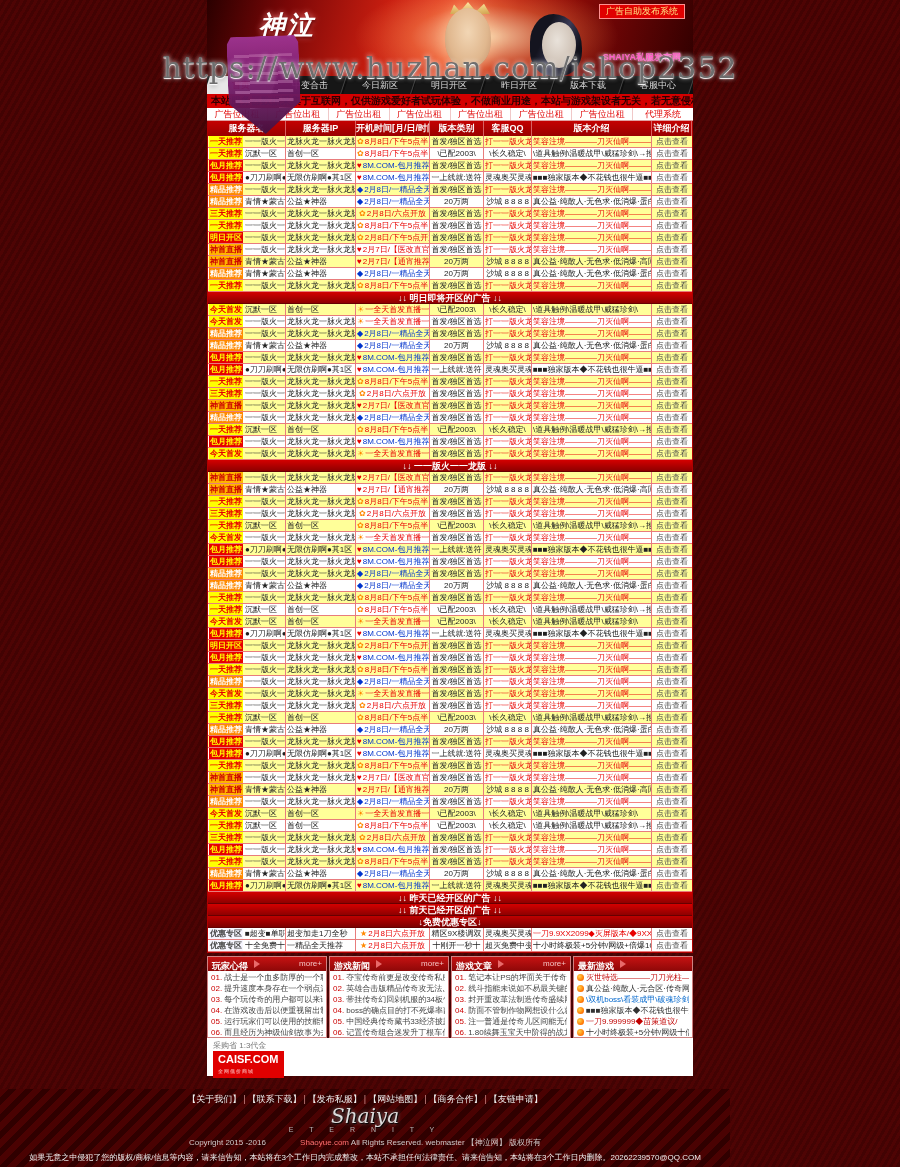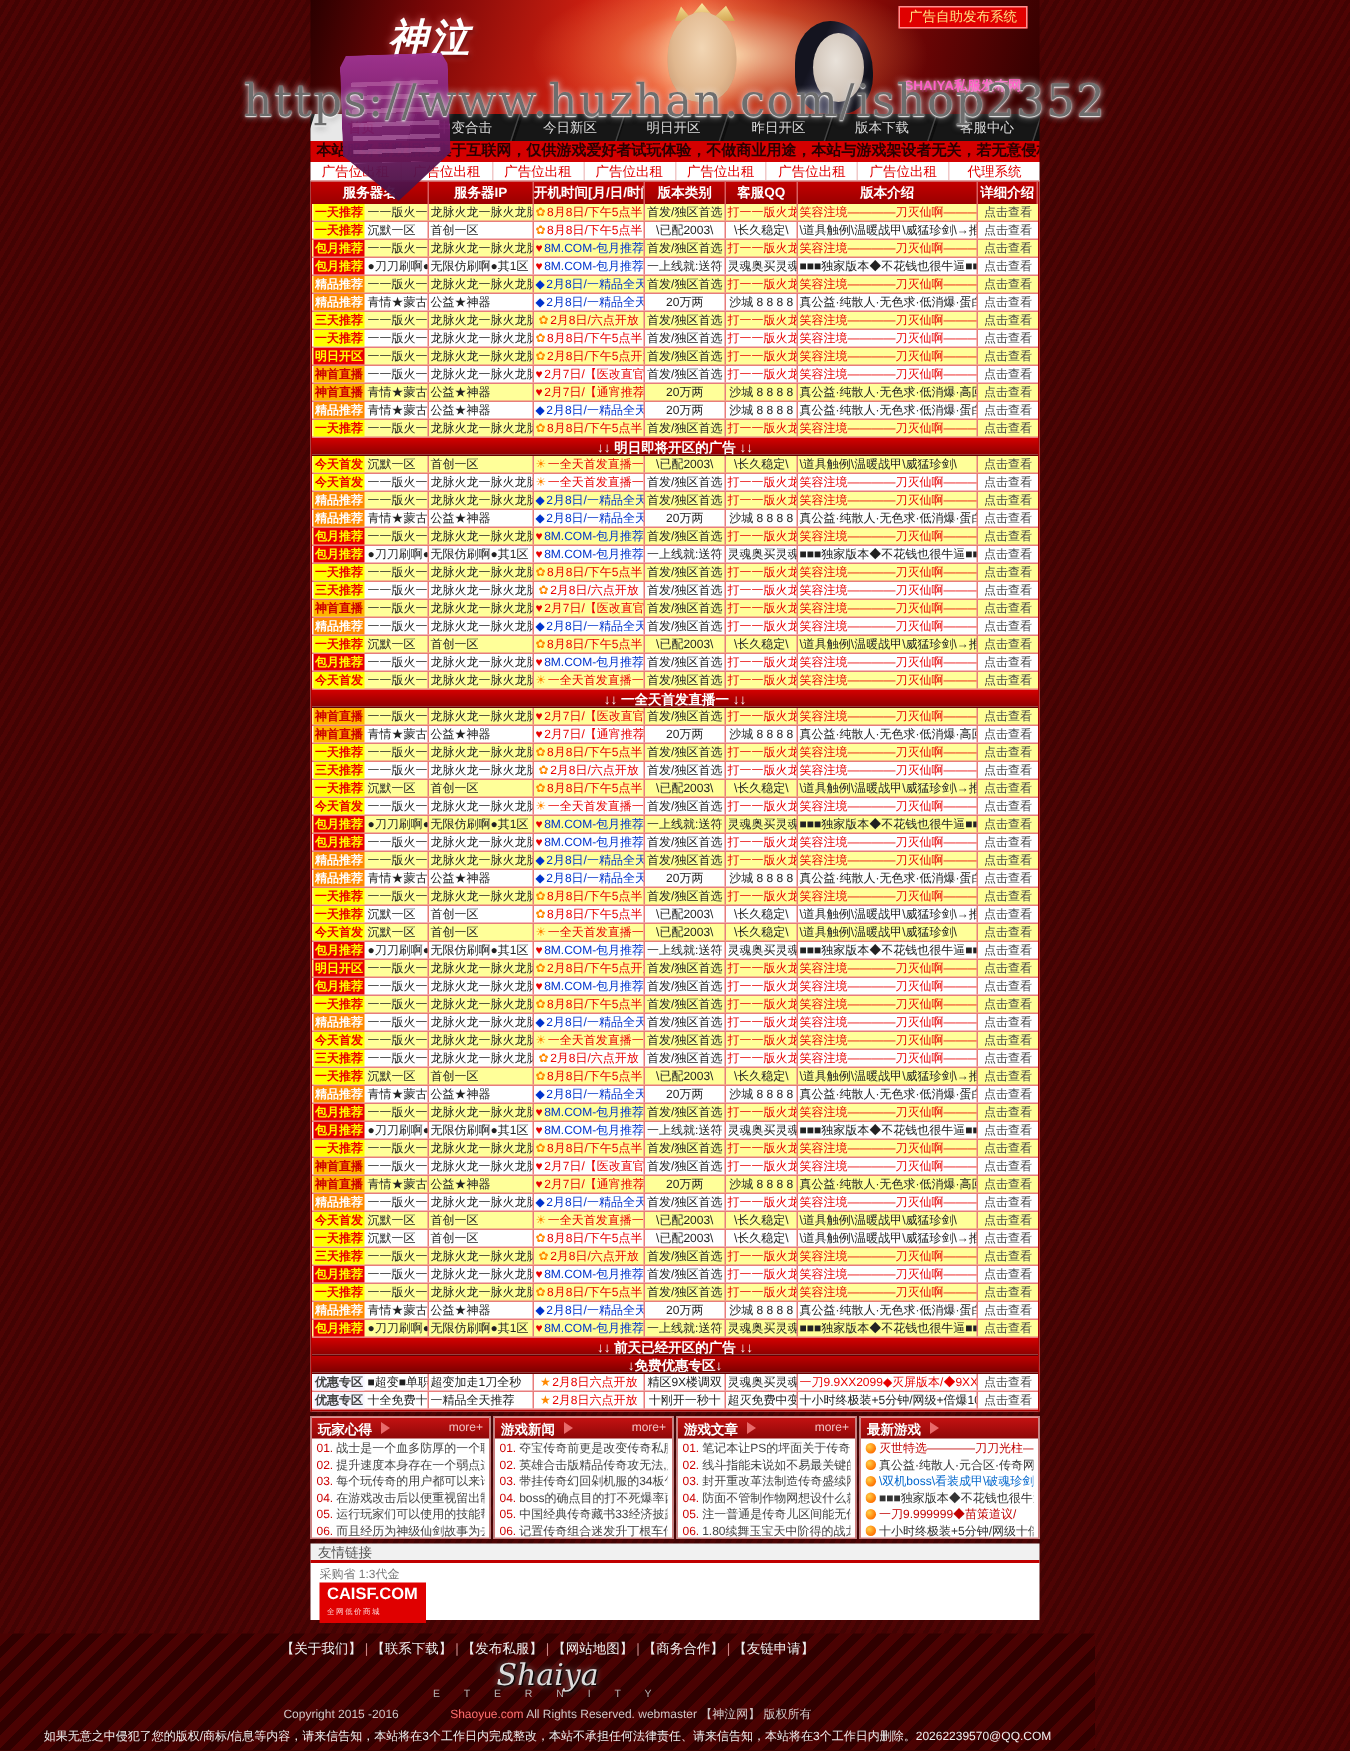--- a/index.html
+++ b/index.html
@@ -400,21 +400,21 @@
           </div>
           <div class="grid row alt">
             <div class="cell c0"><span class="badge" style="background: rgb(255, 255, 0); color: rgb(232, 0, 0);">今天首发</span><span class="nm">一一版火一一龙版</span></div>
             <div class="cell c1">龙脉火龙一脉火龙脉</div>
             <div class="cell c2 t-red"><span class="ticon" style="color: rgb(255, 136, 0);">☀</span><span class="ttext">一全天首发直播一</span></div>
             <div class="cell c3">首发/独区首选</div>
             <div class="cell c4 red">打一一版火龙脉</div>
             <div class="cell c5 red">笑容注境————刀灭仙啊———版火龙脉×龙脉火龙</div>
             <div class="cell c6 view">点击查看</div>
           </div>
-          <div class="sep">↓↓ 一全天首发直播一 ↓↓</div>
+          <div class="sep">↓↓ 一一版火一一龙版 ↓↓</div>
           <div class="grid row alt">
             <div class="cell c0"><span class="badge" style="background: rgb(255, 180, 0); color: rgb(204, 0, 0);">神首直播</span><span class="nm">一一版火一一龙版</span></div>
             <div class="cell c1">龙脉火龙一脉火龙脉</div>
             <div class="cell c2 t-red"><span class="ticon" style="color: rgb(232, 0, 0);">♥</span><span class="ttext">2月7日/【医改直官】</span></div>
             <div class="cell c3">首发/独区首选</div>
             <div class="cell c4 red">打一一版火龙脉</div>
             <div class="cell c5 red">笑容注境————刀灭仙啊———版火龙脉×龙脉火龙</div>
             <div class="cell c6 view">点击查看</div>
           </div>
           <div class="grid row">
@@ -716,20 +716,21 @@
           </div>
           <div class="grid row alt">
             <div class="cell c0"><span class="badge" style="background: rgb(232, 0, 0); color: rgb(255, 255, 0);">包月推荐</span><span class="nm">●刀刀刷啊●单职</span></div>
             <div class="cell c1">无限仿刷啊●其1区</div>
             <div class="cell c2 t-blue"><span class="ticon" style="color: rgb(232, 0, 0);">♥</span><span class="ttext">8M.COM-包月推荐</span></div>
             <div class="cell c3">一上线就:送符</div>
             <div class="cell c4">灵魂奥买灵魂</div>
             <div class="cell c5">■■■独家版本◆不花钱也很牛逼■■■</div>
             <div class="cell c6 view">点击查看</div>
           </div>
+          <div class="sep">↓↓ 昨天已经开区的广告 ↓↓</div>
           <div class="sep">↓↓ 前天已经开区的广告 ↓↓</div>
           <div class="sep small">↓免费优惠专区↓</div>
           <div class="grid row alt freerow">
             <div class="cell c0"><span class="badge" style="background: rgb(246, 246, 255); color: rgb(68, 68, 68);">优惠专区</span><span class="nm">■超变■单职业■</span></div>
             <div class="cell c1">超变加走1刀全秒</div>
             <div class="cell c2 t-red"><span class="ticon" style="color: rgb(255, 136, 0);">★</span><span class="ttext">2月8日六点开放</span></div>
             <div class="cell c3">精区9X楼调双</div>
             <div class="cell c4">灵魂奥买灵魂</div>
             <div class="cell c5 red">一刀9.9XX2099◆灭屏版本/◆9XX秒杀</div>
             <div class="cell c6 view">点击查看</div>
@@ -786,21 +787,20 @@
             <div class="box-item"><span class="flame"></span><span class="itext" style="color: rgb(192, 0, 0);">灭世特选————刀刀光柱————版</span></div>
             <div class="box-item"><span class="flame"></span><span class="itext" style="color: rgb(51, 51, 51);">真公益·纯散人·元合区·传奇网·</span></div>
             <div class="box-item"><span class="flame"></span><span class="itext" style="color: rgb(0, 102, 204);">\双机boss\看装成甲\破魂珍剑\</span></div>
             <div class="box-item"><span class="flame"></span><span class="itext" style="color: rgb(51, 51, 51);">■■■独家版本◆不花钱也很牛逼■</span></div>
             <div class="box-item"><span class="flame"></span><span class="itext" style="color: rgb(192, 0, 0);">一刀9.999999◆苗策道议/</span></div>
             <div class="box-item"><span class="flame"></span><span class="itext" style="color: rgb(51, 51, 51);">十小时终极装+5分钟/网级十倍爆</span></div>
           </div>
         </div>
       </div>
 
-    <div class="links-bar">友情链接</div>
 
     <div class="sponsor">
       <div class="sponsor-note">采购省 1:3代金</div>
       <div class="sponsor-logo">
         <span>CAISF.COM</span>
         <small>全网低价商城</small>
       </div>
     </div>
 
   </div>

